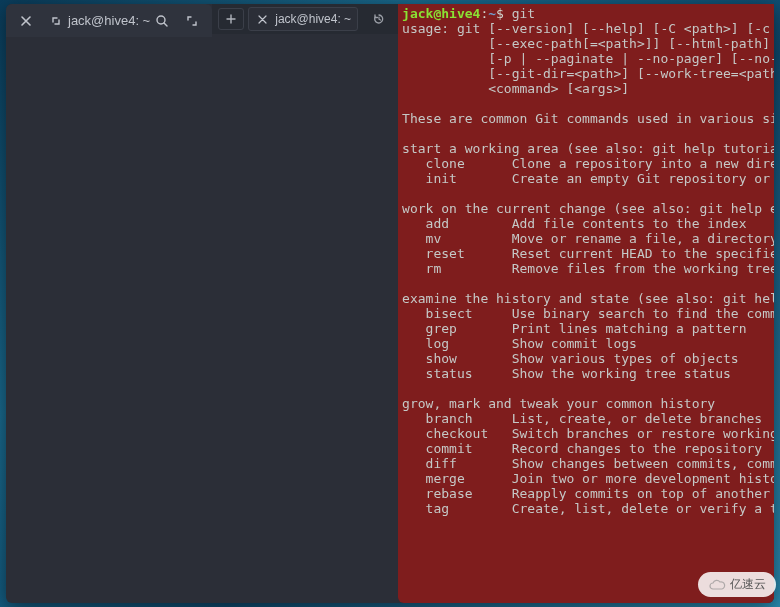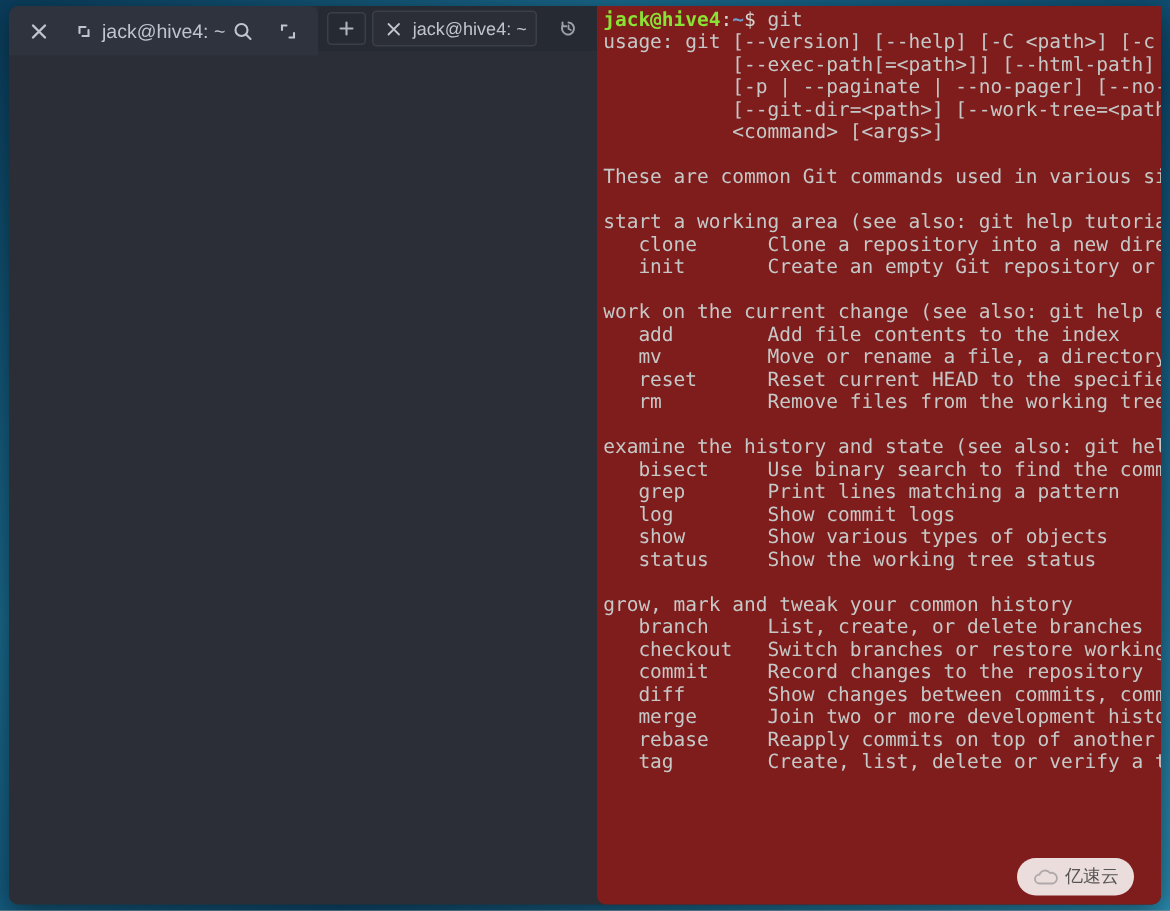--- a/index.html
+++ b/index.html
@@ -92,21 +92,21 @@
     padding: 2px 4px 4px 4px;
     white-space: pre;
     overflow: hidden;
     border-radius: 0 0 6px 6px;
   }
   .prompt-user { color: #8ae234; font-weight: bold; }
   .prompt-sep { color: #d3d7cf; }
   .prompt-path { color: #729fcf; font-weight: bold; }
   .watermark {
     position: absolute;
-    right: 24px;
+    right: 4px;
     bottom: 10px;
     background: rgba(255,255,255,0.85);
     border-radius: 14px;
     padding: 4px 10px;
     display: flex;
     align-items: center;
     gap: 4px;
     font-family: sans-serif;
     font-size: 12px;
     color: #555;

